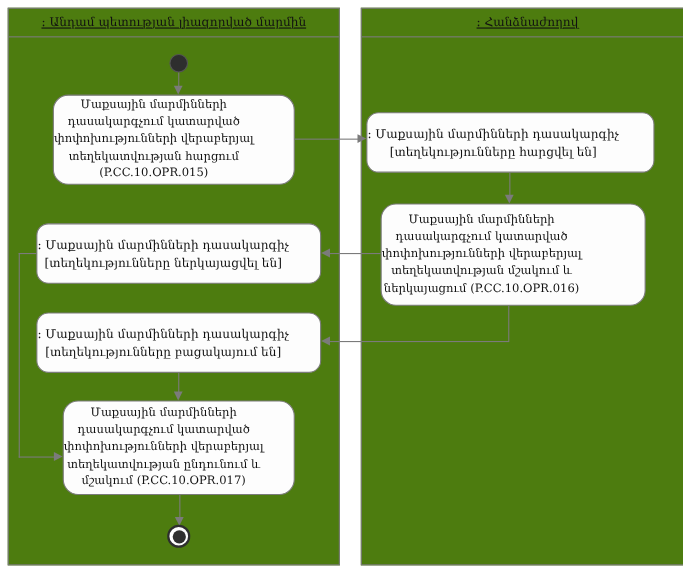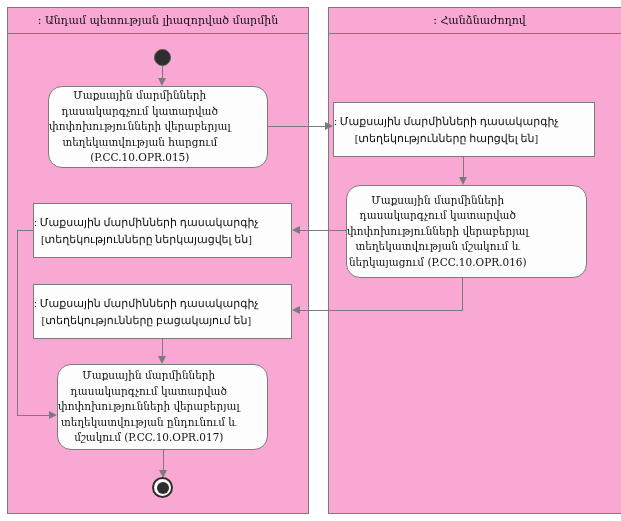--- a/index.html
+++ b/index.html
@@ -10,36 +10,36 @@
     --text:#111;
   }
   html,body{margin:0;padding:0;background:#ffffff;}
   #canvas{
     position:relative;width:621px;height:521px;
     font-family:"DejaVu Serif","DejaVu Sans",serif;
     color:var(--text);background:#ffffff;overflow:hidden;
   }
   .lane{
     position:absolute;top:7px;height:505px;width:300px;
-    border:1px solid var(--node-border);background:#f9a8d4;
+    border:1px solid var(--node-border);background:#4d7c0f;text-decoration:underline;
   }
   .lane-header{
     height:25px;border-bottom:1px solid var(--node-border);
     display:flex;align-items:center;justify-content:center;
     font-size:11px;white-space:nowrap;overflow:hidden;
   }
   .node{
     position:absolute;border:1px solid var(--node-border);
     background:var(--node-fill);
     display:flex;align-items:center;justify-content:flex-start;
     text-align:center;font-size:10.5px;line-height:15.5px;
     white-space:pre-line;box-sizing:border-box;
   }
   .activity{border-radius:14px;}
-  .object{border-radius:0;font-size:11px;line-height:17px;font-family:Liberation Serif, serif;}
+  .object{border-radius:11px;font-size:11px;line-height:17px;}
   .h-line,.v-line{position:absolute;background:var(--line);}
   .h-line{height:1px;}
   .v-line{width:1px;}
   .arr{position:absolute;width:0;height:0;}
   .arr.down{border-left:4px solid transparent;border-right:4px solid transparent;border-top:8px solid var(--line);}
   .arr.right{border-top:4px solid transparent;border-bottom:4px solid transparent;border-left:8px solid var(--line);}
   .arr.left{border-top:4px solid transparent;border-bottom:4px solid transparent;border-right:8px solid var(--line);}
   .start-node{
     position:absolute;left:154px;top:49px;width:17px;height:17px;
     border-radius:50%;background:var(--dark);border:1px solid #555;box-sizing:border-box;

